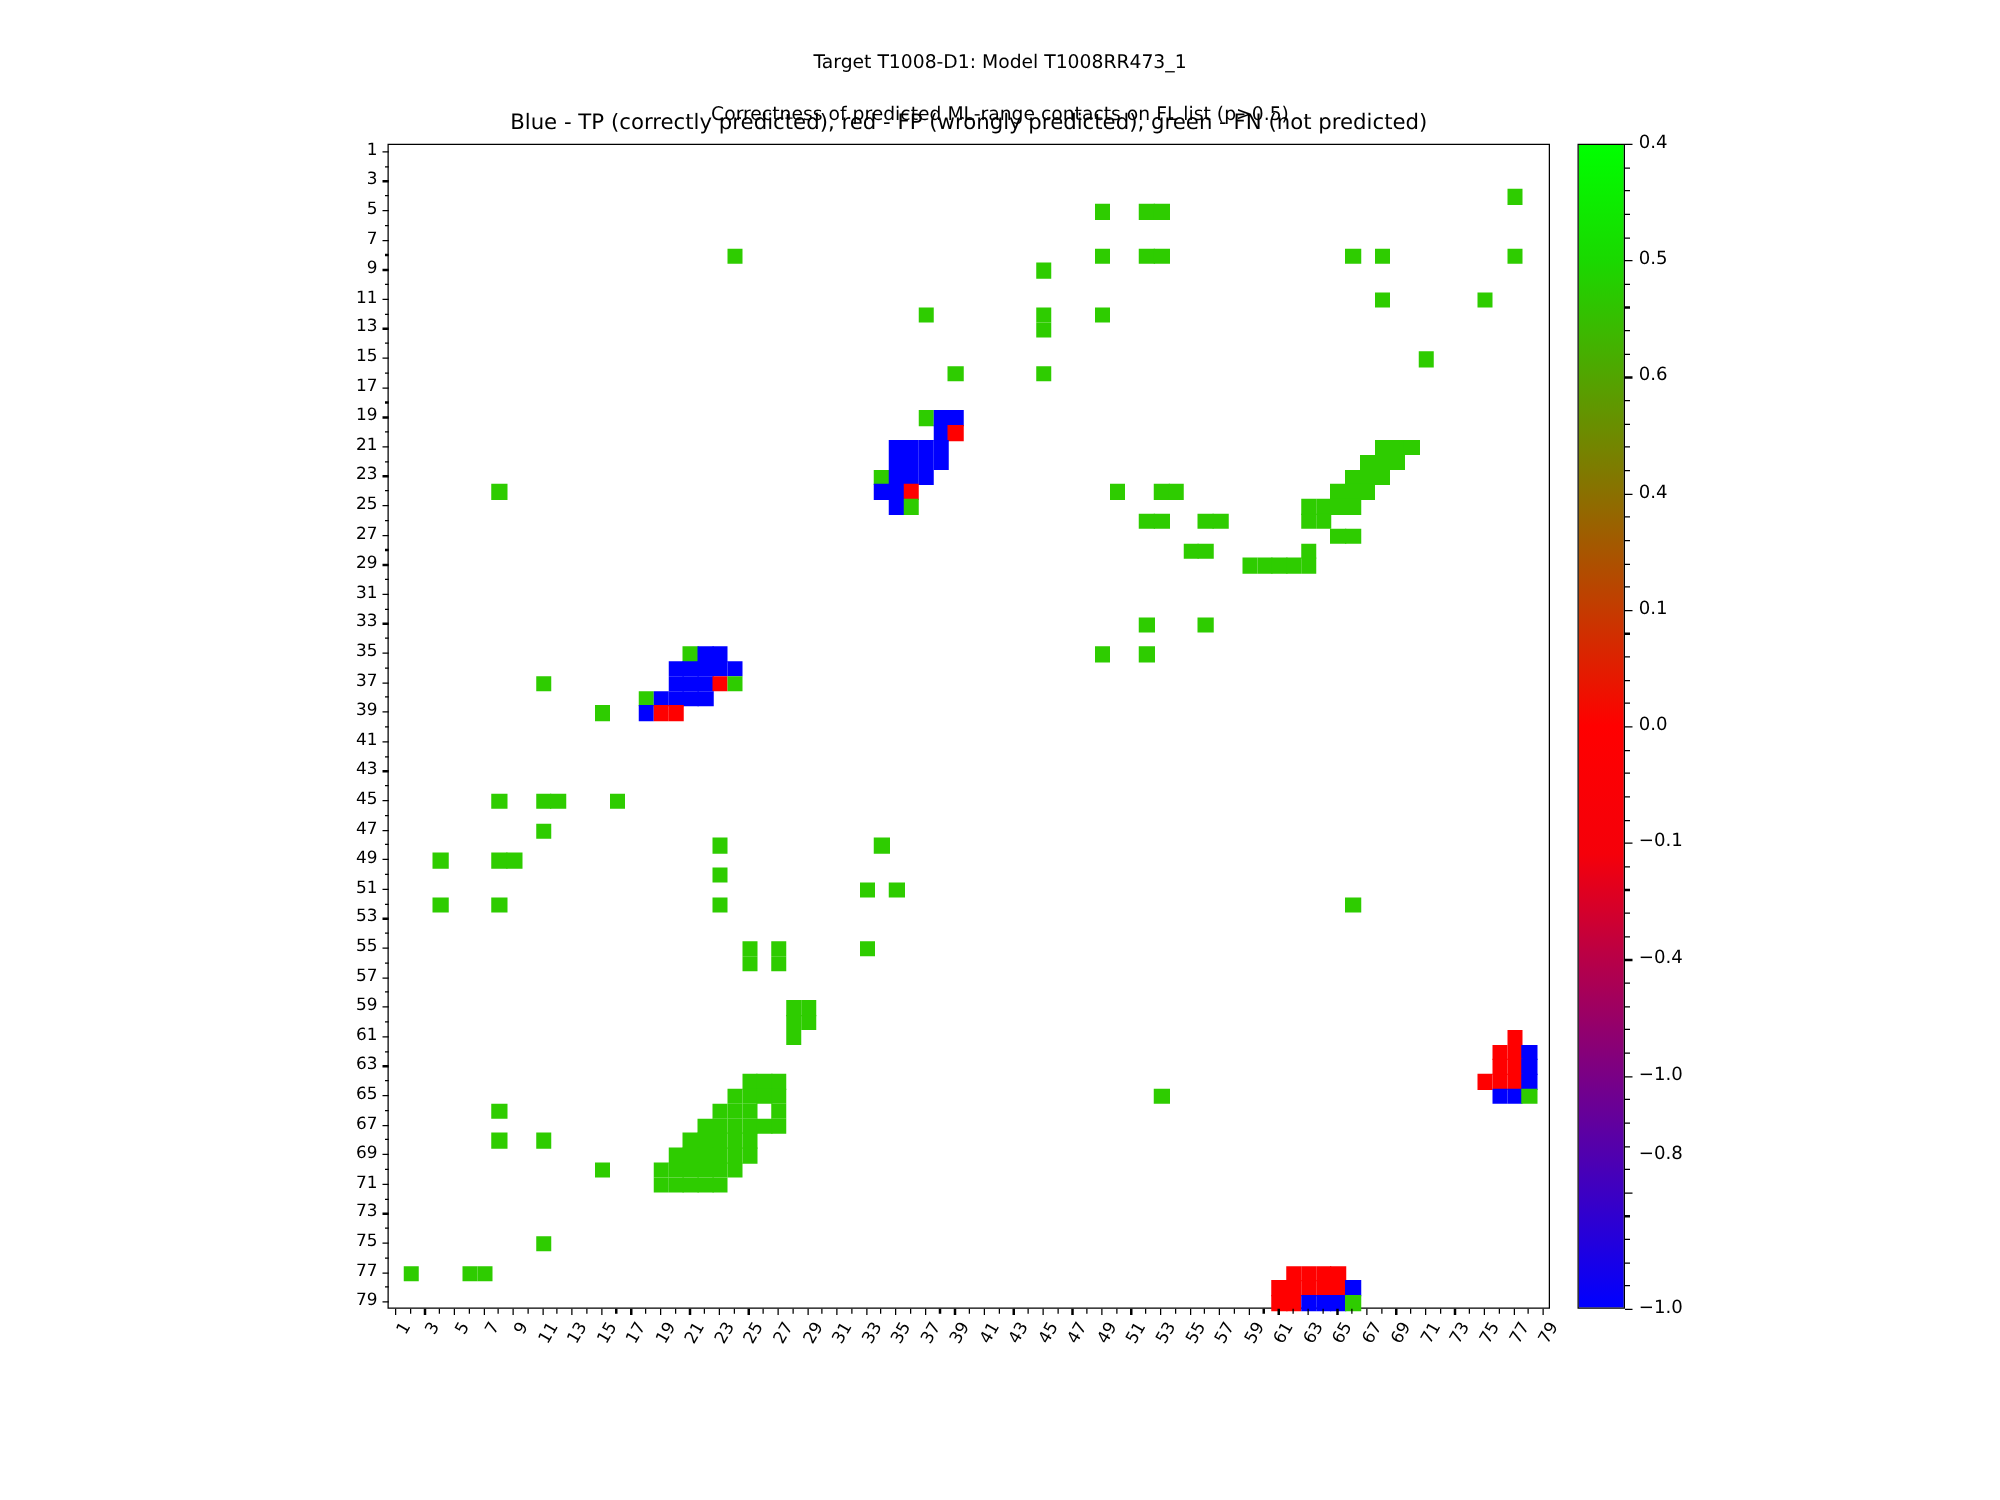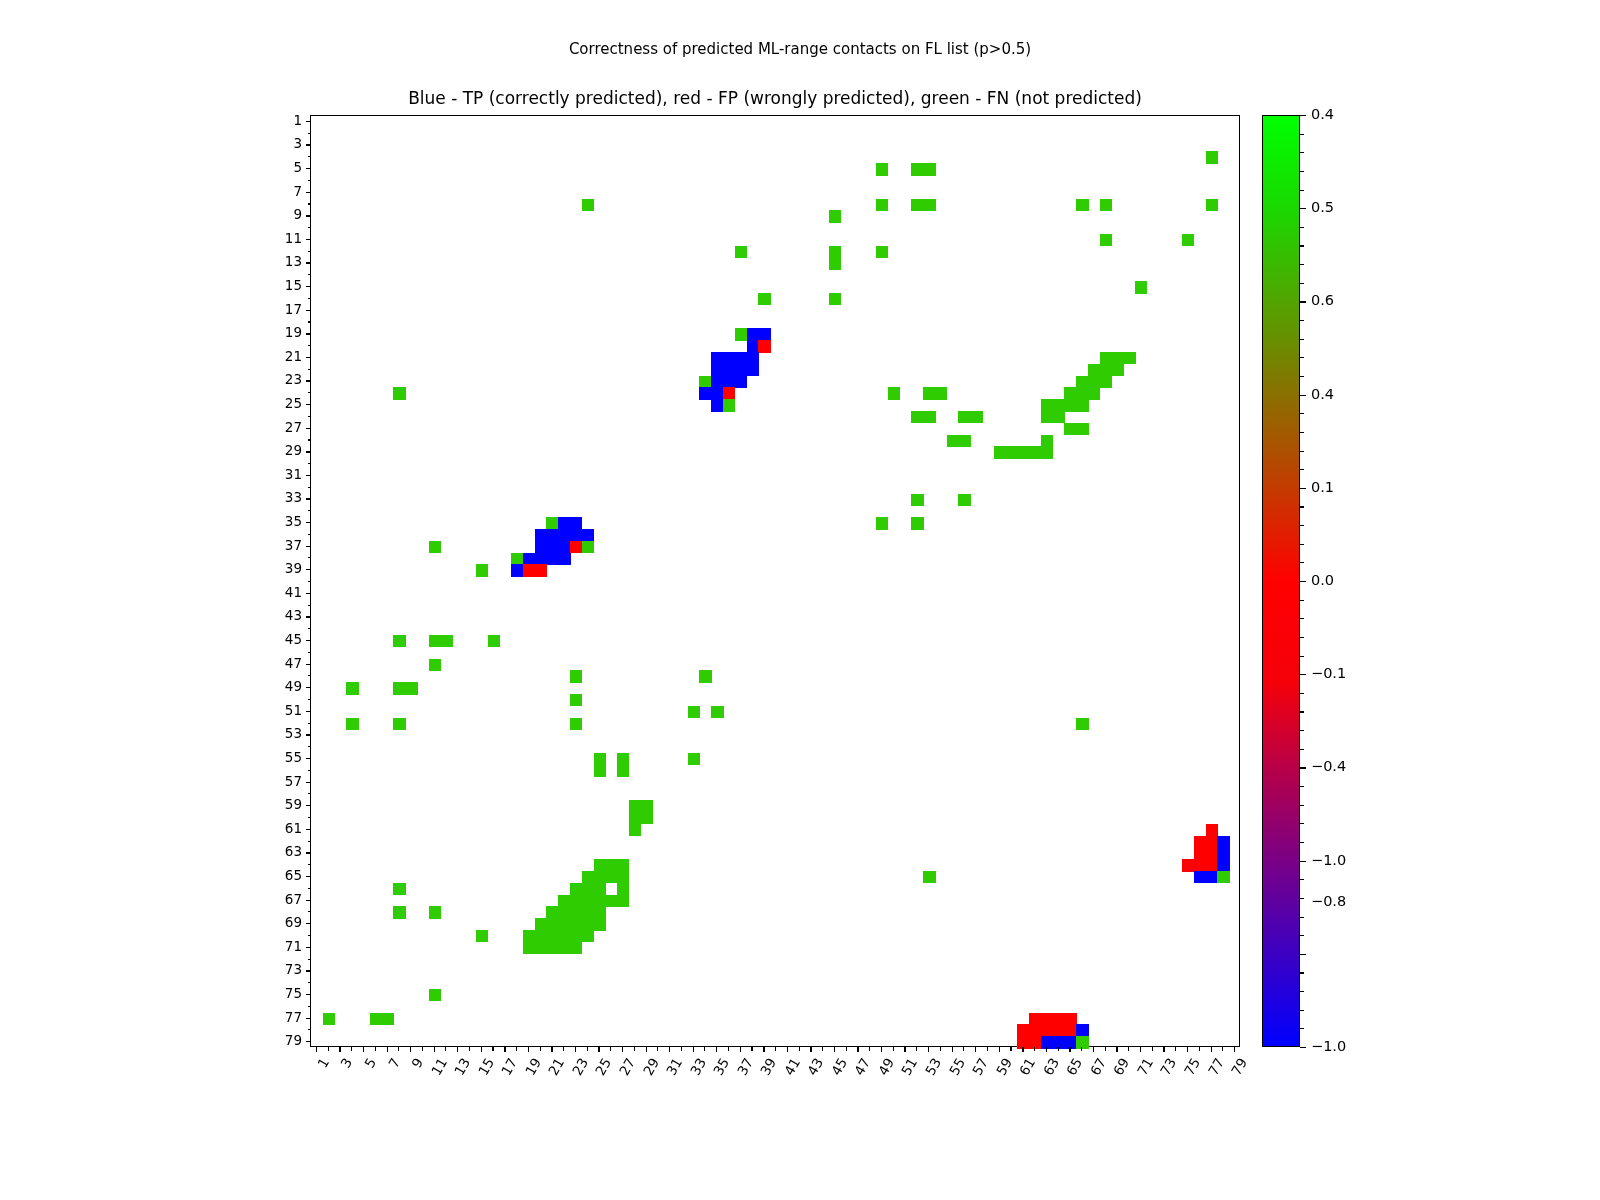--- a/index.html
+++ b/index.html
@@ -147,20 +147,21 @@
     left: 1311px;
     font-size: 14.5px;
     line-height: 14.5px;
     white-space: nowrap;
   }
 </style>
 </head>
 <body>
 
 <div id="suptitle">
+  <div>Target T1008-D1: Model T1008RR473_1</div>
   <div>Correctness of predicted ML-range contacts on FL list (p&gt;0.5)</div>
 </div>
 
 <div id="axtitle">Blue - TP (correctly predicted), red - FP (wrongly predicted), green - FN (not predicted)</div>
 
 <div id="plot-frame">
   <div id="grid-layer">
       <div class="cell" style="left: 894.684px; top: 35.3924px; width: 12.3722px; height: 12.3975px; background: rgb(46, 204, 0);"></div>
       <div class="cell" style="left: 565.063px; top: 47.1899px; width: 12.3722px; height: 12.3975px; background: rgb(46, 204, 0);"></div>
       <div class="cell" style="left: 600.38px; top: 47.1899px; width: 12.3722px; height: 12.3975px; background: rgb(46, 204, 0);"></div>
@@ -632,21 +633,21 @@
     <div class="cbtick-label" style="top: 479.8px;">0.1</div>
     <div class="cbtick-mark" style="top: 581px;"></div>
     <div class="cbtick-label" style="top: 573px;">0.0</div>
     <div class="cbtick-mark" style="top: 674.2px;"></div>
     <div class="cbtick-label" style="top: 666.2px;">−0.1</div>
     <div class="cbtick-mark" style="top: 767.4px;"></div>
     <div class="cbtick-label" style="top: 759.4px;">−0.4</div>
     <div class="cbtick-mark" style="top: 860.6px;"></div>
     <div class="cbtick-label" style="top: 852.6px;">−1.0</div>
     <div class="cbtick-mark" style="top: 953.8px;"></div>
-    <div class="cbtick-label" style="top: 894px;">−0.8</div>
+    <div class="cbtick-label" style="top: 916px;">−0.8</div>
     <div class="cbtick-mark" style="top: 1047px;"></div>
     <div class="cbtick-label" style="top: 1039px;">−1.0</div>
     <div class="cbtick-minor" style="top: 1028.36px;"></div>
     <div class="cbtick-minor" style="top: 1009.72px;"></div>
     <div class="cbtick-minor" style="top: 991.08px;"></div>
     <div class="cbtick-minor" style="top: 972.44px;"></div>
     <div class="cbtick-minor" style="top: 935.16px;"></div>
     <div class="cbtick-minor" style="top: 916.52px;"></div>
     <div class="cbtick-minor" style="top: 897.88px;"></div>
     <div class="cbtick-minor" style="top: 879.24px;"></div>

